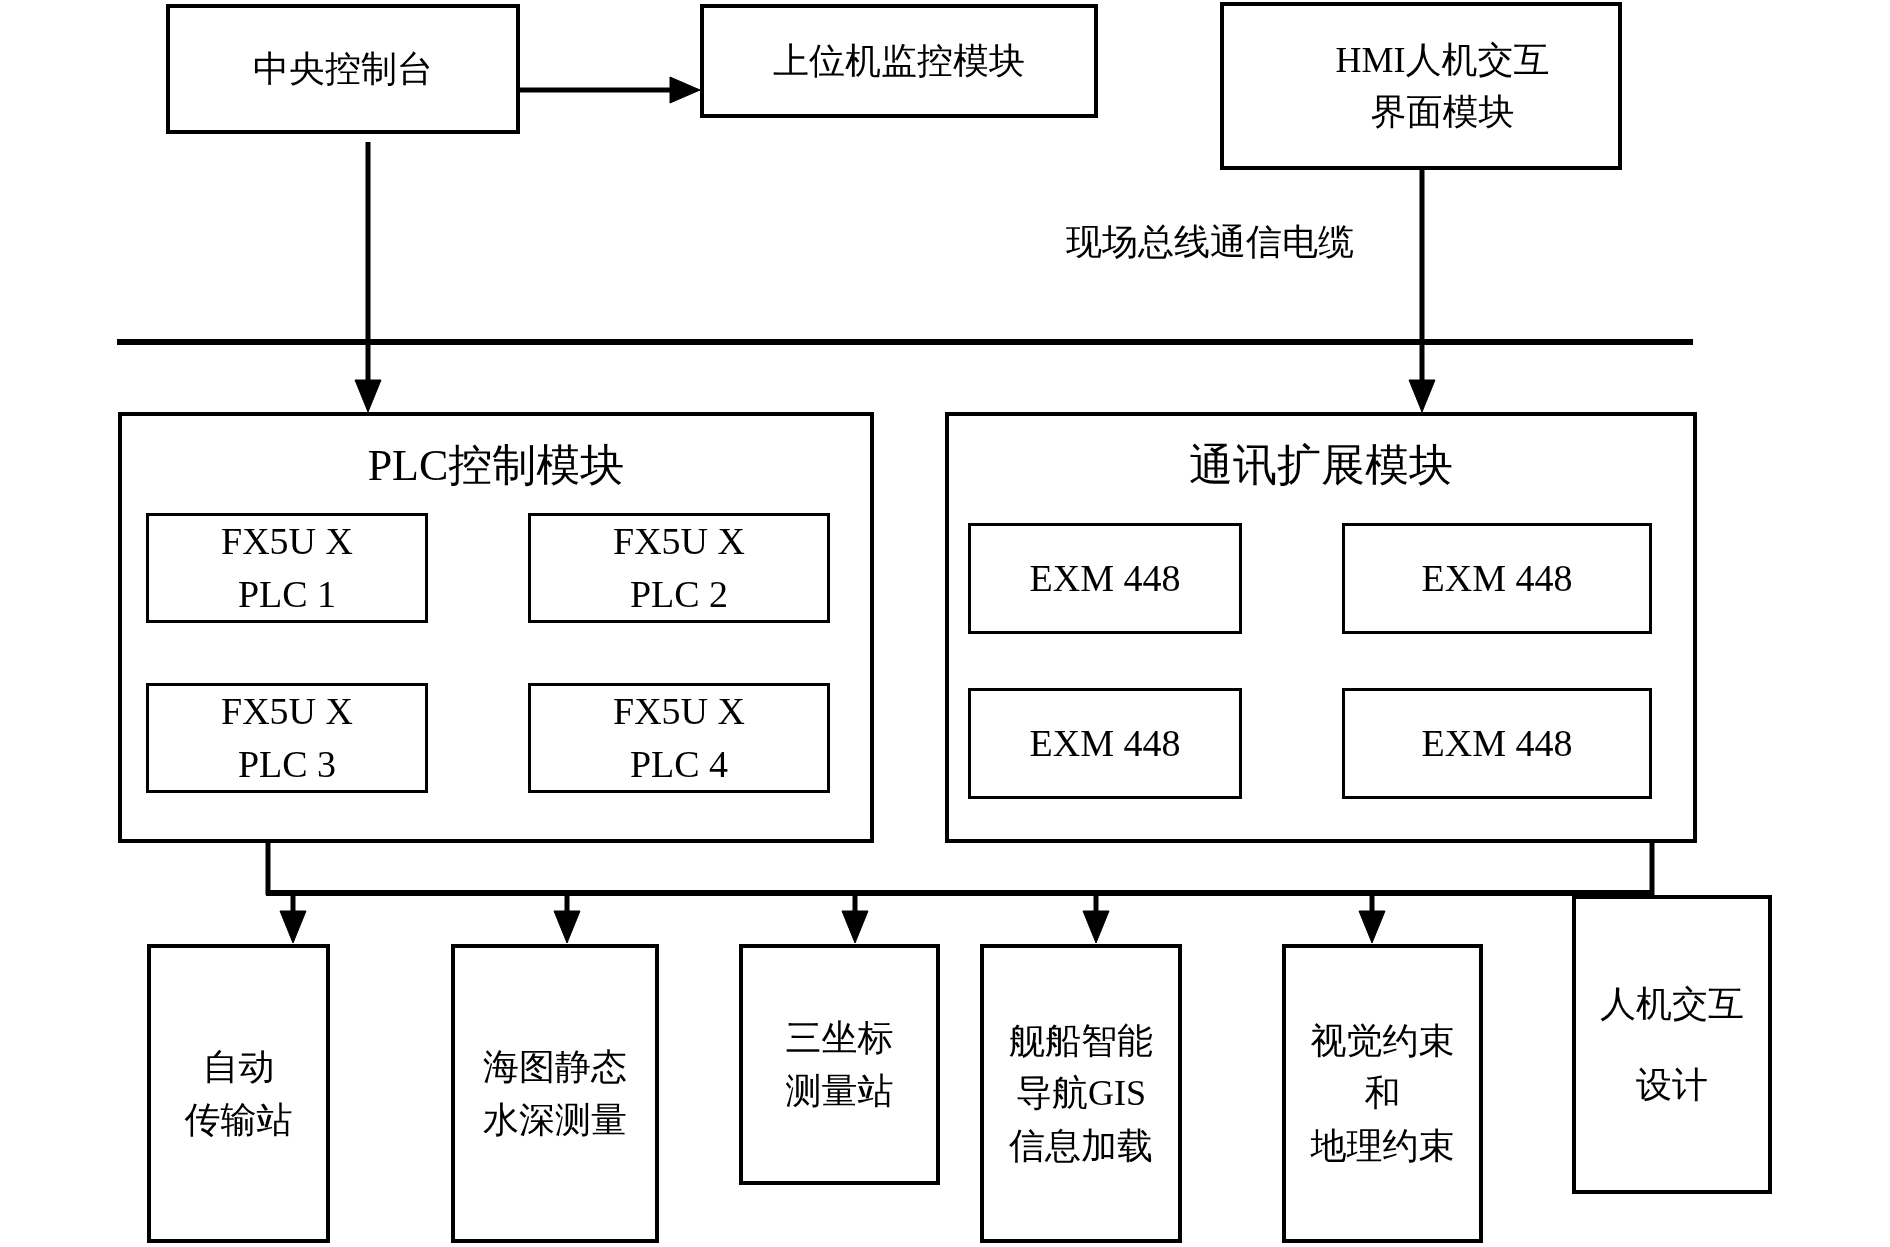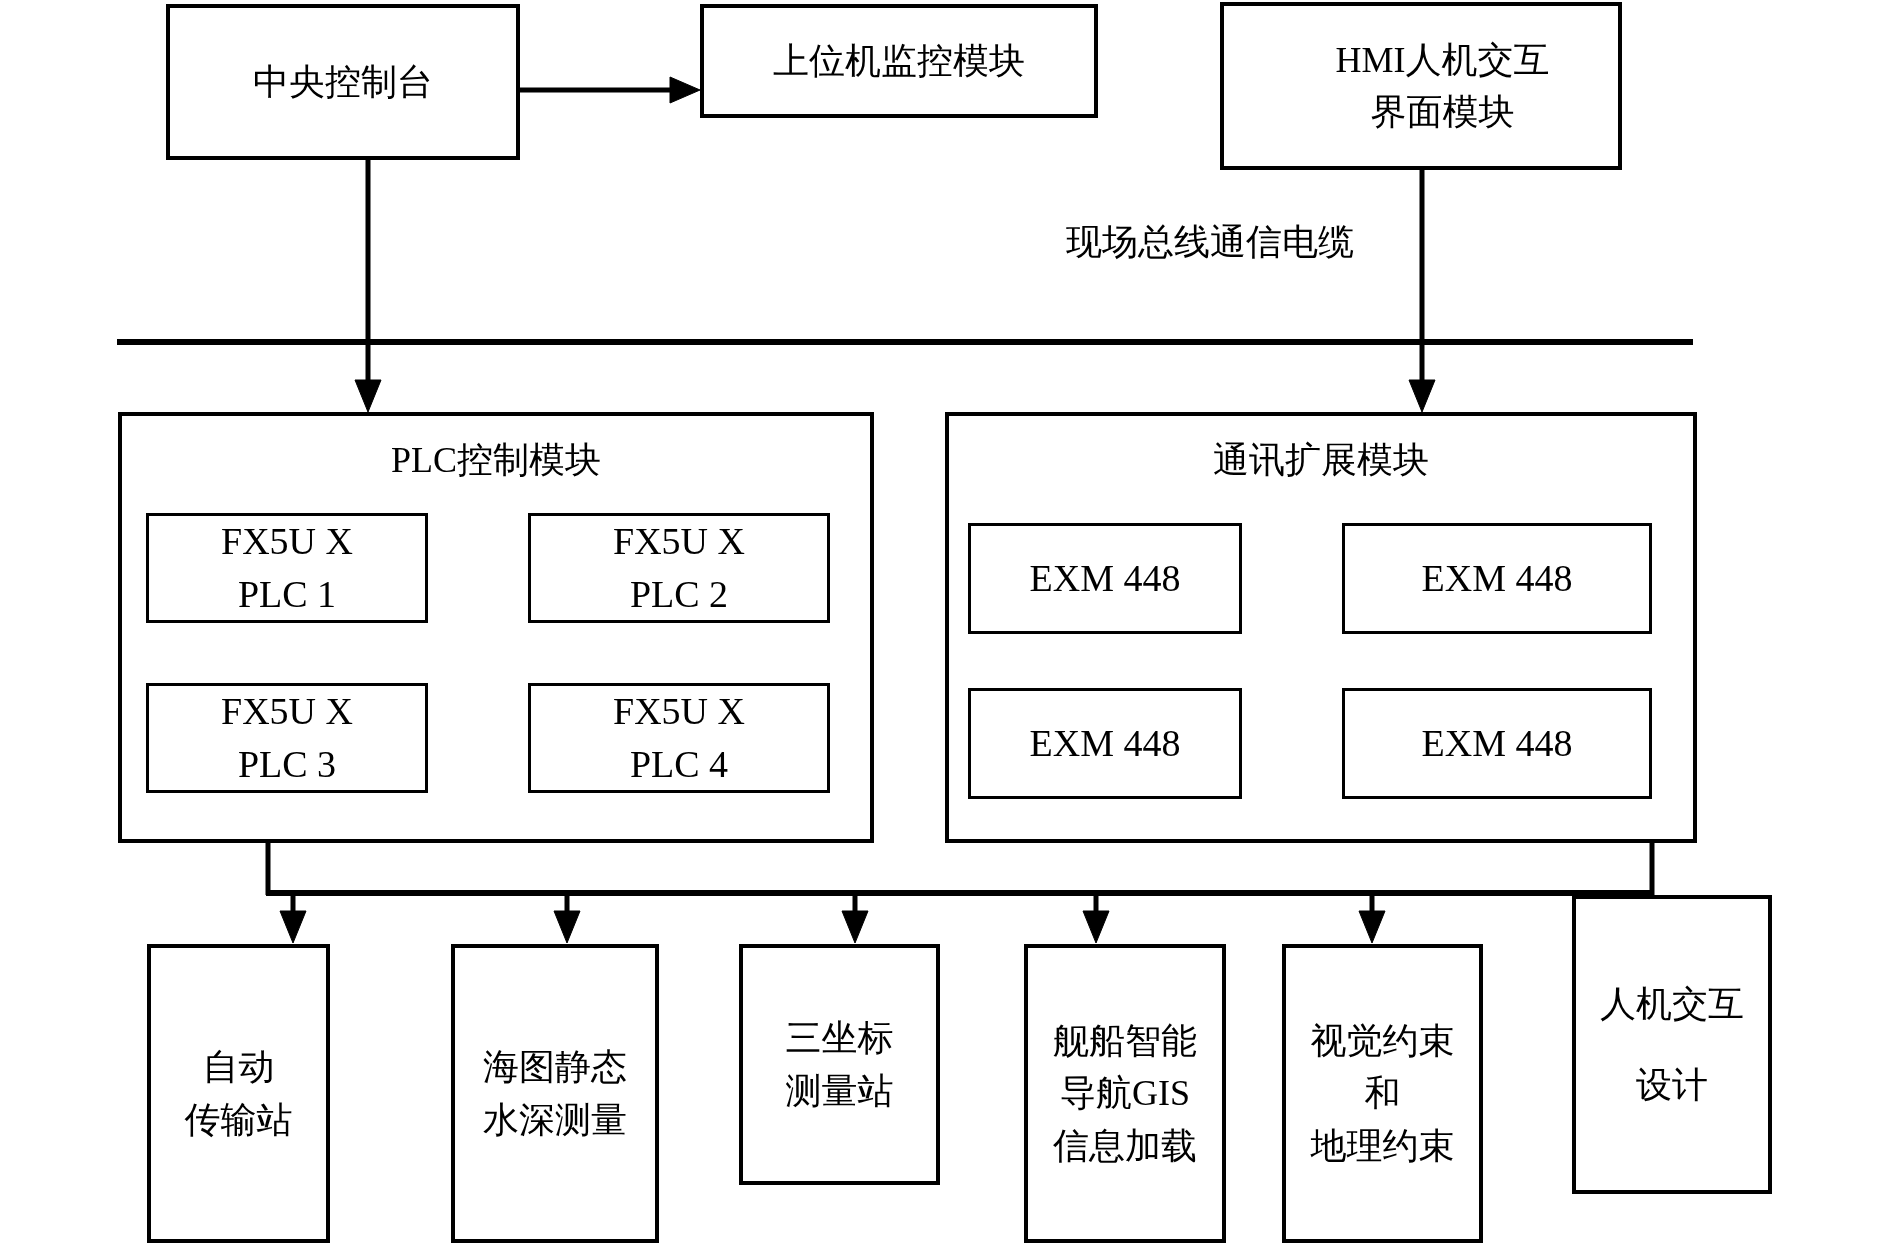--- a/index.html
+++ b/index.html
@@ -40,21 +40,21 @@
     position: absolute;
     box-sizing: border-box;
     border: 4px solid #000000;
     background: #ffffff;
   }
   .module-title {
     position: absolute;
     width: 100%;
     top: 20px;
     text-align: center;
-    font-size: 36px;
+    font-size: 44px;
   }
   .unit {
     position: absolute;
     box-sizing: border-box;
     border: 3px solid #000000;
     background: #ffffff;
     display: flex;
     flex-direction: column;
     align-items: center;
     justify-content: center;
@@ -102,21 +102,21 @@
     <line x1="567" y1="893" x2="567" y2="916" stroke-width="5"></line>
     <polygon points="567,943 554,911 580,911" fill="#000000"></polygon>
     <line x1="855" y1="893" x2="855" y2="916" stroke-width="5"></line>
     <polygon points="855,943 842,911 868,911" fill="#000000"></polygon>
     <line x1="1096" y1="893" x2="1096" y2="916" stroke-width="5"></line>
     <polygon points="1096,943 1083,911 1109,911" fill="#000000"></polygon>
     <line x1="1372" y1="893" x2="1372" y2="916" stroke-width="5"></line>
     <polygon points="1372,943 1359,911 1385,911" fill="#000000"></polygon>
   </svg>
 
-  <div class="box" style="left:166px; top:4px; width:354px; height:156px;">
+  <div class="box" style="left:166px; top:4px; width:354px; height:130px;">
     <div>中央控制台</div>
   </div>
 
   <div class="box" style="left:700px; top:4px; width:398px; height:114px;">
     <div>上位机监控模块</div>
   </div>
 
   <div class="box" style="left:1220px; top:2px; width:402px; height:168px;padding-left:43px;">
     <div>HMI人机交互</div>
     <div>界面模块</div>
@@ -165,21 +165,21 @@
     <div>传输站</div>
   </div>
   <div class="box" style="left:451px; top:944px; width:208px; height:299px;">
     <div>海图静态</div>
     <div>水深测量</div>
   </div>
   <div class="box" style="left:739px; top:944px; width:201px; height:241px;">
     <div>三坐标</div>
     <div>测量站</div>
   </div>
-  <div class="box" style="left:980px; top:944px; width:202px; height:299px;margin-left:44px;">
+  <div class="box" style="left:980px; top:944px; width:202px; height:299px;">
     <div>舰船智能</div>
     <div>导航GIS</div>
     <div>信息加载</div>
   </div>
   <div class="box" style="left:1282px; top:944px; width:201px; height:299px;">
     <div>视觉约束</div>
     <div>和</div>
     <div>地理约束</div>
   </div>
   <div class="box" style="left:1572px; top:895px; width:200px; height:299px;gap:29px;">

